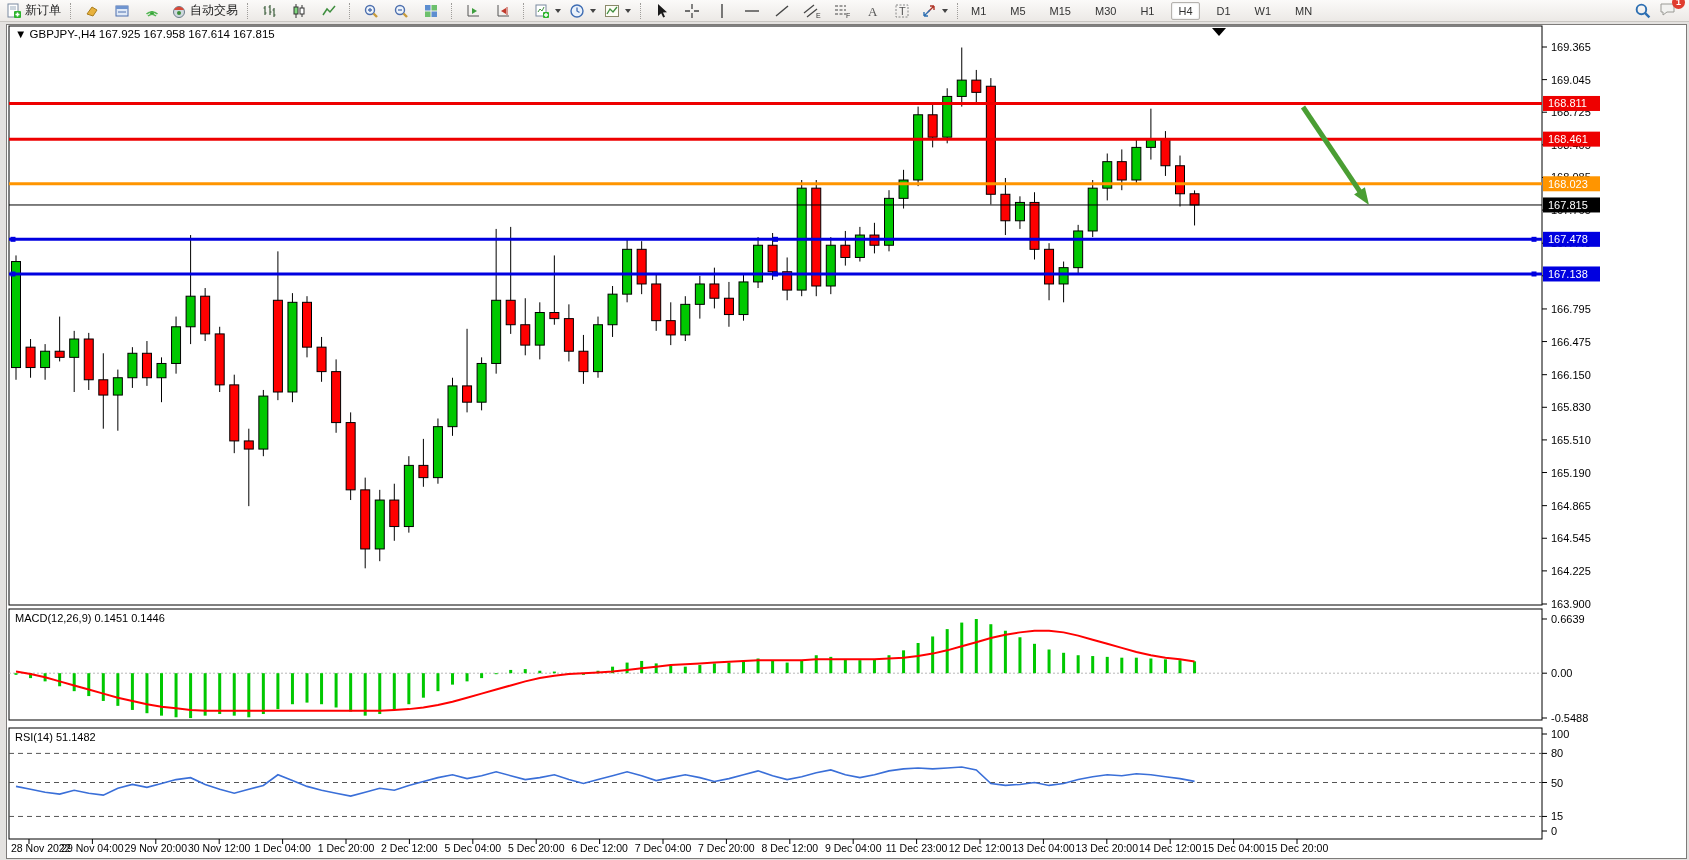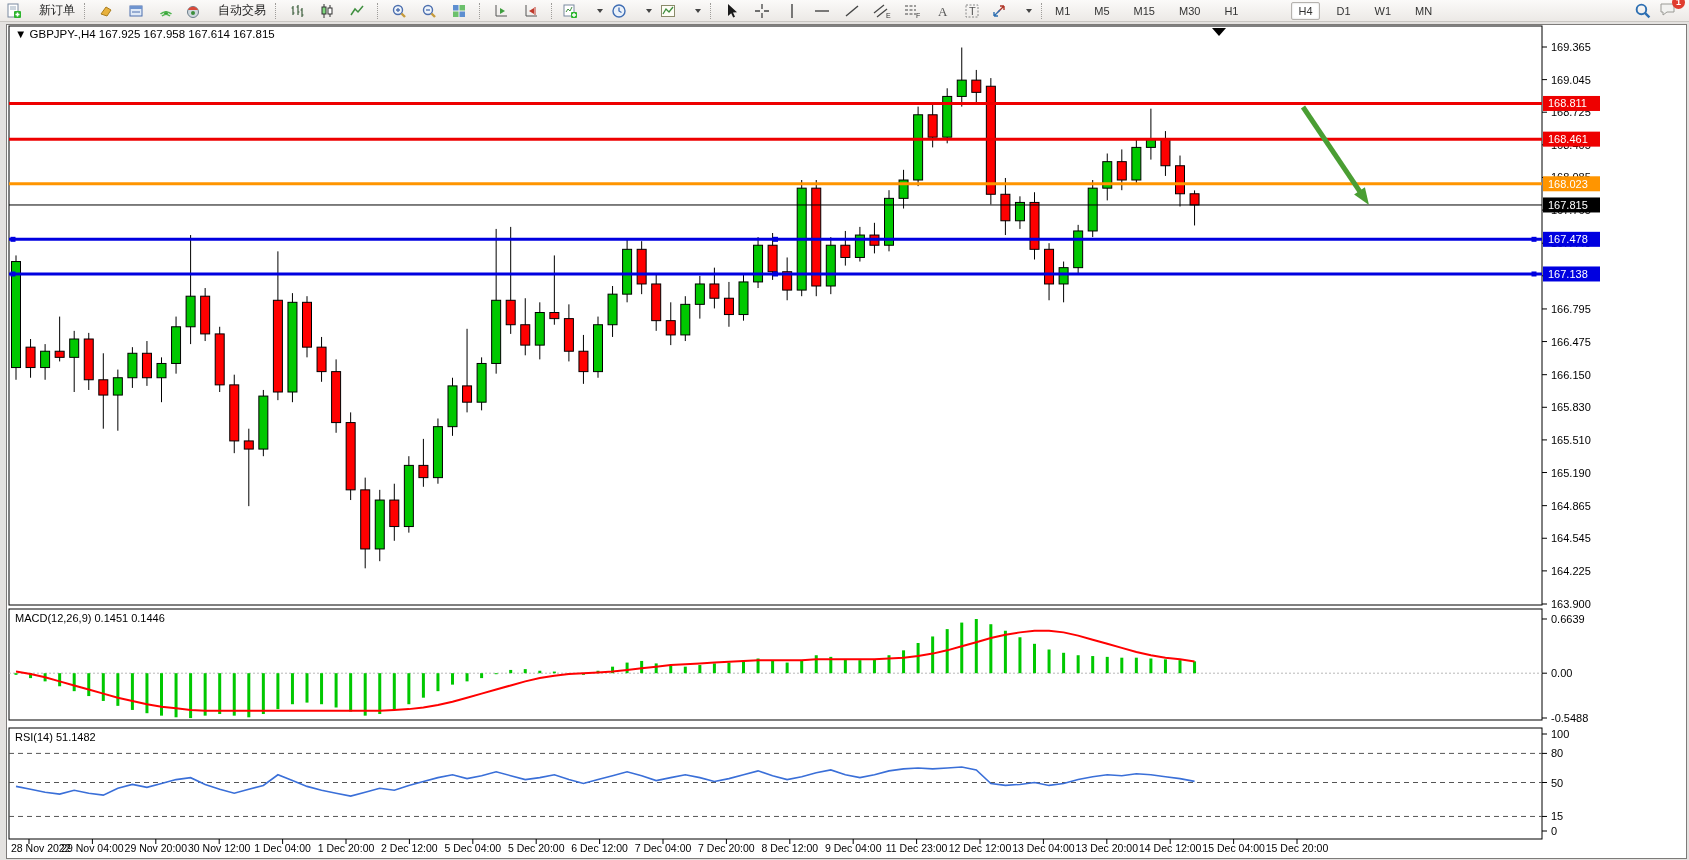--- a/index.html
+++ b/index.html
@@ -2,28 +2,28 @@
 <html><head>
 <meta charset="utf-8">
 <style>
   html,body{margin:0;padding:0;width:1689px;height:860px;overflow:hidden;
     background:#e4e2e0;font-family:"Liberation Sans",sans-serif;}
   
   #toolbar{position:absolute;left:0;top:0;width:1689px;height:22px;
     background:linear-gradient(#fbfaf9,#ece9e6);border-bottom:1px solid #c9c6c2;
     display:flex;align-items:center;padding:0 2px;box-sizing:border-box;}
   .tbtn{height:20px;min-width:22px;display:flex;align-items:center;justify-content:center;
-    gap:17px;padding:0 3px;border:1px solid transparent;border-radius:2px;cursor:default;}
+    gap:3px;padding:0 3px;border:1px solid transparent;border-radius:2px;cursor:default;}
   .tbtn .lbl{font-size:12px;color:#222;white-space:nowrap;}
   .tbtn svg{display:block;}
   .sep{width:1px;height:16px;border-left:1px dotted #9f9d9a;margin:0 5px;}
   .dd{width:0;height:0;border-left:3px solid transparent;border-right:3px solid transparent;
     border-top:4px solid #444;margin-left:2px;}
   .tf{font-size:11px;color:#333;padding:2px 6px;border:1px solid transparent;border-radius:2px;}
-  .tf.active{background:#fff;border:1px solid #b5b2ae;box-shadow:inset 0 0 2px #ccc;margin-left:36px;}
+  .tf.active{background:#fff;border:1px solid #b5b2ae;box-shadow:inset 0 0 2px #ccc;}
   #tb-right{margin-left:auto;display:flex;align-items:center;gap:8px;padding-right:10px;}
   .chatwrap{position:relative;}
   .badge{position:absolute;top:-5px;right:-8px;background:#e03c2f;color:#fff;
     border-radius:50%;width:13px;height:13px;font-size:9px;line-height:13px;
     text-align:center;font-weight:bold;}
   
   #chart-window{position:absolute;left:6px;top:24px;width:1679px;height:833px;
     background:#fff;border:1px solid #7d7b79;box-sizing:content-box;}
   #chart-svg{position:absolute;left:0;top:0;}
 </style>

